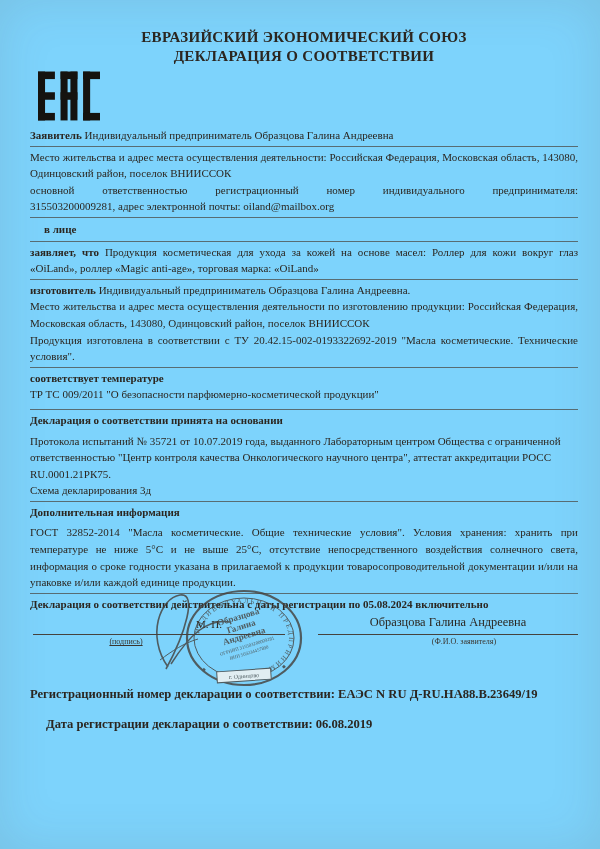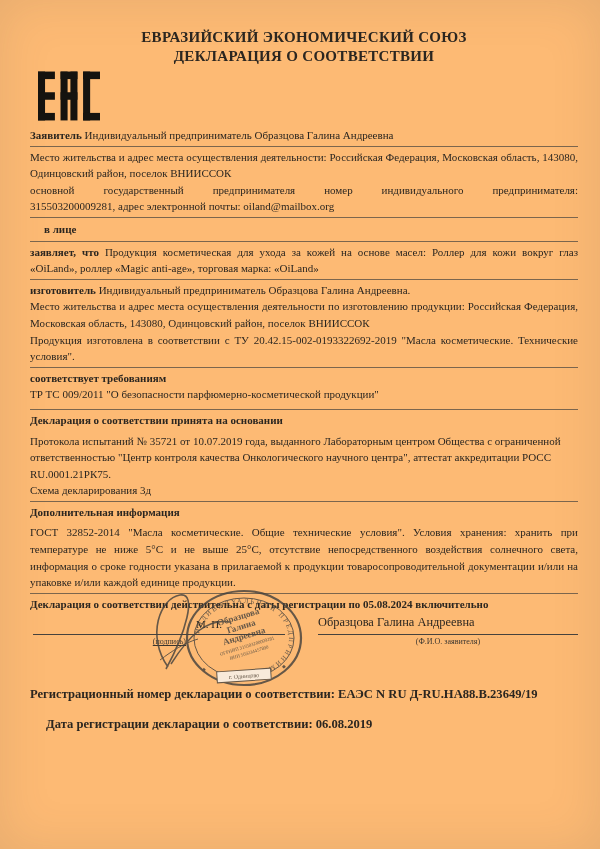--- a/index.html
+++ b/index.html
@@ -1,38 +1,38 @@
 <!DOCTYPE html>
 <html><head>
 <meta charset="utf-8">
 <style>
   html,body{margin:0;padding:0;background:#cfccc7;}
   .page{
     position:relative;width:600px;height:849px;margin:0 auto;
-    background:#fdba74;overflow:hidden;color:#2b2620;
+    background:#7dd3fc;overflow:hidden;color:#2b2620;
     font-family:"Liberation Serif","DejaVu Serif",serif;
     box-shadow:inset 0 0 50px rgba(95,88,76,.14);
   }
   .content{position:relative;padding:28px 22px 0 30px;}
   .title{ text-align:center;font-weight:bold;font-size:15px;line-height:19px;letter-spacing:.3px;}
   .eac{margin:4px 0 5px 8px;height:52px;}
   .row{margin:0;font-size:11px;line-height:16.6px;}
   .b{font-weight:bold;}
   .just{text-align:justify;}
   .justfull{text-align:justify;text-align-last:justify;}
   .rule{height:1px;background:#4a453f;opacity:.72;margin:2px 0;}
   .mb6{margin-bottom:6px;}
   .mt4{margin-top:4px;}
   .inperson{padding:1px 0;margin-left:14px;}
   .sigblock{position:relative;height:62px;margin-top:6px;}
   .sign-line-left{position:absolute;left:3px;top:16px;width:252px;border-top:1px solid #46423d;}
-  .sign-caption-left{position:absolute;left:16px;top:19px;width:140px;text-align:right;font-size:8px;color:#3a352f;text-decoration:underline;}
-  .fio-name{position:absolute;left:288px;top:-3px;width:260px;font-size:12.4px;}
+  .sign-caption-left{position:absolute;left:26px;top:19px;width:140px;text-align:center;font-size:8px;color:#3a352f;text-decoration:underline;}
+  .fio-name{position:absolute;left:288px;top:-3px;width:260px;text-align:center;font-size:12.4px;}
   .sign-line-right{position:absolute;left:288px;top:16px;width:260px;border-top:1px solid #46423d;}
-  .fio-caption{position:absolute;left:288px;top:19px;width:260px;text-align:center;font-size:8px;color:#3a352f;}
+  .fio-caption{position:absolute;left:304px;top:19px;width:260px;text-align:center;font-size:8px;color:#3a352f;}
   .mp{position:absolute;left:166px;top:0;font-size:11px;}
   .stamp-svg{position:absolute;left:108px;top:-46px;width:185px;height:135px;z-index:2;opacity:.82;pointer-events:none;}
   .footrow{font-weight:bold;font-size:12.6px;line-height:17px;margin-top:6px;}
   .footrow2{margin-top:10px;margin-left:16px;}
   .stamp-ink{stroke:#45423e;fill:none;}
   .stamp-text{fill:#45423e;font-family:"Liberation Serif","DejaVu Serif",serif;}
 </style>
 </head>
 <body>
 
@@ -59,36 +59,36 @@
             <rect x="48" y="0" width="18" height="8"></rect>
             <rect x="48" y="44" width="18" height="8"></rect>
         </g>
       </svg>
     </div>
 
     <p class="row"><span class="b">Заявитель</span> <span>Индивидуальный предприниматель Образцова Галина Андреевна</span></p>
     <div class="rule"></div>
 
     <p class="row just">Место жительства и адрес места осуществления деятельности: Российская Федерация, Московская область, 143080, Одинцовский район, поселок ВНИИССОК</p>
-    <p class="row justfull">основной государственный предпринимателя номер индивидуального предпринимателя:</p>
+    <p class="row justfull">основной ответственностью регистрационный номер индивидуального предпринимателя:</p>
     <p class="row">315503200009281, адрес электронной почты: oiland@mailbox.org</p>
     <div class="rule"></div>
 
     <p class="row b inperson">в лице</p>
     <div class="rule"></div>
 
     <p class="row just"><span class="b">заявляет, что</span> <span>Продукция косметическая для ухода за кожей на основе масел: Роллер для кожи вокруг глаз «OiLand», роллер «Magic anti-age», торговая марка: «OiLand»</span></p>
     <div class="rule"></div>
 
     <p class="row"><span class="b">изготовитель</span> <span>Индивидуальный предприниматель Образцова Галина Андреевна.</span></p>
     <p class="row just">Место жительства и адрес места осуществления деятельности по изготовлению продукции: Российская Федерация, Московская область, 143080, Одинцовский район, поселок ВНИИССОК</p>
     <p class="row just">Продукция изготовлена в соответствии с ТУ 20.42.15-002-0193322692-2019 "Масла косметические. Технические условия".</p>
     <div class="rule"></div>
 
-    <p class="row b">соответствует требованиям</p>
+    <p class="row b">соответствует температуре</p>
     <p class="row mb6">ТР ТС 009/2011 "О безопасности парфюмерно-косметической продукции"</p>
     <div class="rule"></div>
 
     <p class="row b">Декларация о соответствии принята на основании</p>
     <p class="row mt4">Протокола испытаний № 35721 от 10.07.2019 года, выданного Лабораторным центром Общества с ограниченной ответственностью "Центр контроля качества Онкологического научного центра", аттестат аккредитации РОСС RU.0001.21РК75.</p>
     <p class="row">Схема декларирования 3д</p>
     <div class="rule"></div>
 
     <p class="row b">Дополнительная информация</p>
     <p class="row just mt4">ГОСТ 32852-2014 "Масла косметические. Общие технические условия". Условия хранения: хранить при температуре не ниже 5°С и не выше 25°С, отсутствие непосредственного воздействия солнечного света, информация о сроке годности указана в прилагаемой к продукции товаросопроводительной документации и/или на упаковке и/или каждой единице продукции.</p>

